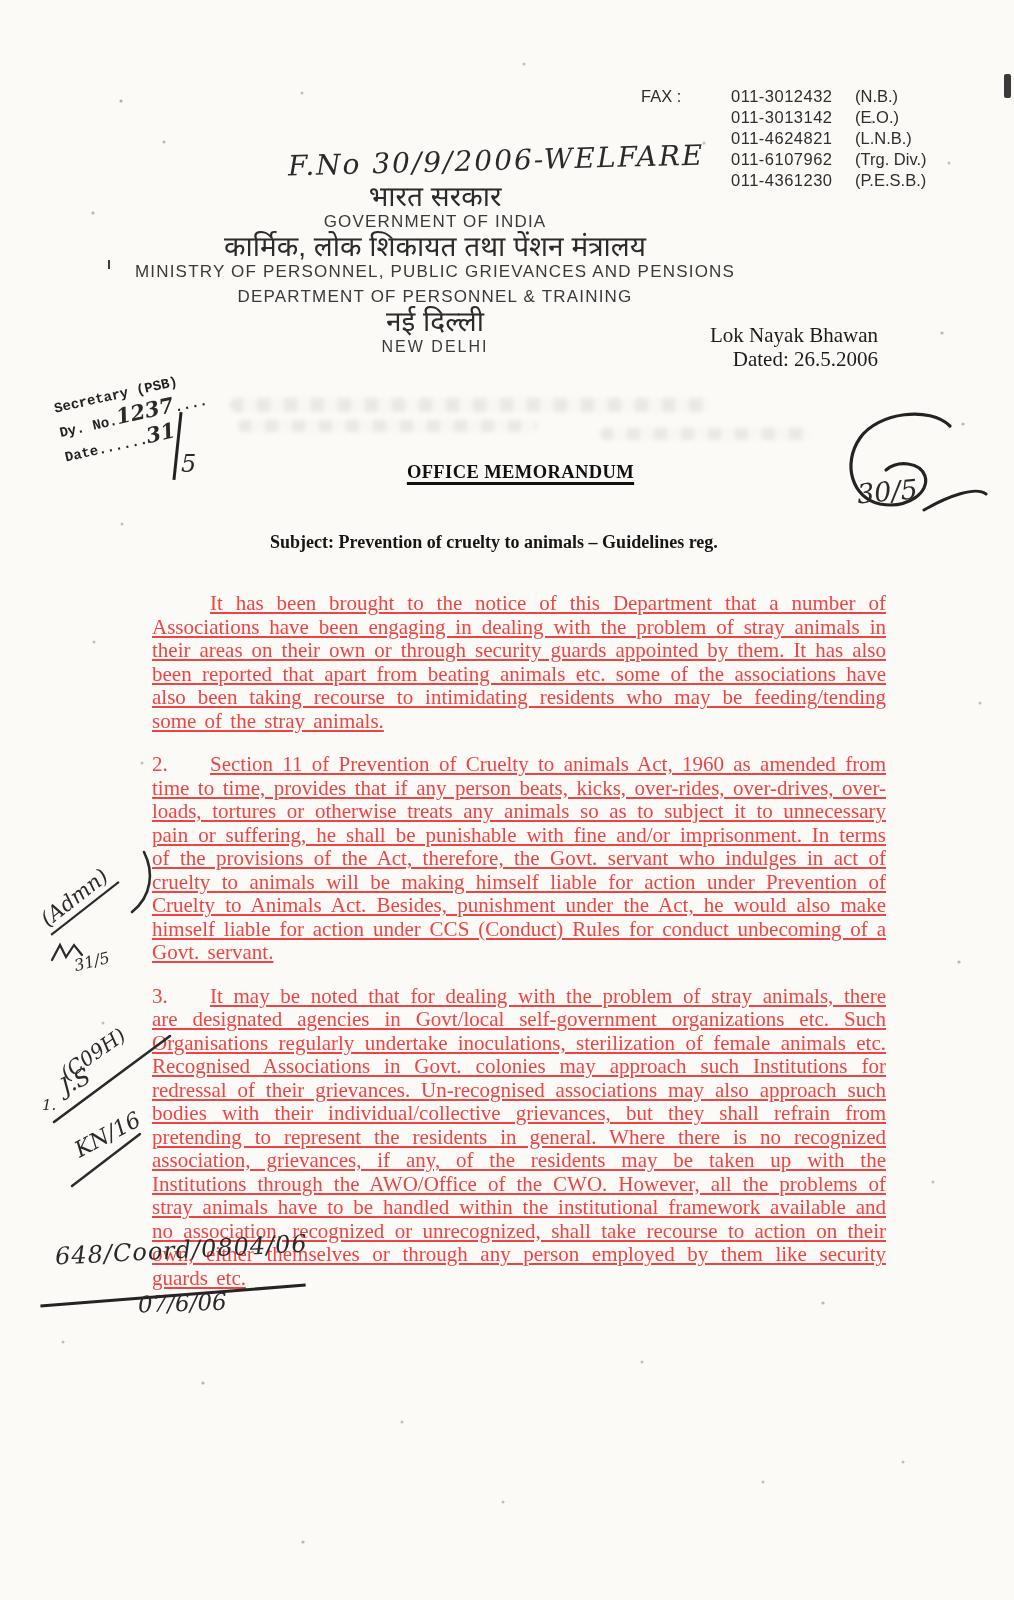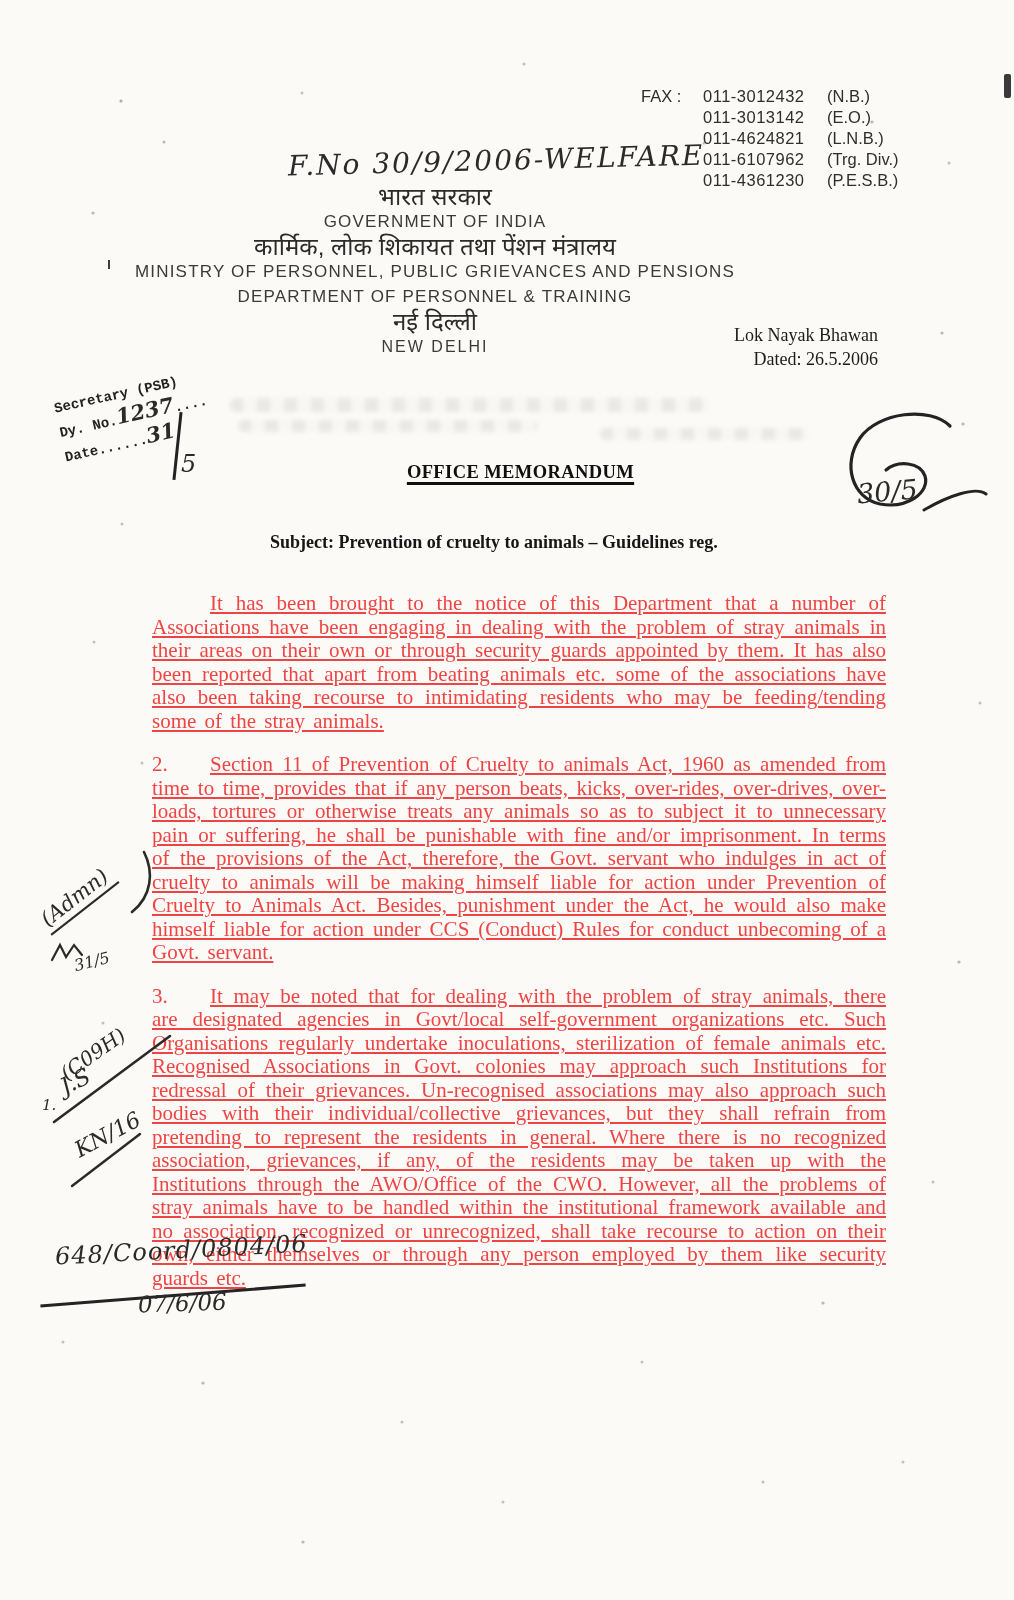--- a/index.html
+++ b/index.html
@@ -7,32 +7,32 @@
     position:relative; width:1014px; height:1600px; margin:0 auto;
     background:#fbfaf7; overflow:hidden; color:#1f1f1f;
     font-family:"Liberation Serif", serif;
     padding-left:26px;
   }
   
   .fax{position:absolute; left:641px; top:86px; font-family:"Liberation Sans",sans-serif;
        font-size:16.5px; line-height:21px; color:#2e2e2e;}
   .fax-row{display:flex;}
   .fax-label{width:62px;}
-  .fax-number{width:124px; letter-spacing:0.5px;}
+  .fax-number{width:124px; letter-spacing:0.5px;margin-left:28px;}
   .fax-tag{white-space:nowrap;}
   .hw{font-family:"DejaVu Serif", serif; font-style:italic; color:#2a2a2a;}
   .file-number{position:absolute; left:288px; top:144px; font-size:28px; letter-spacing:2px;
        transform:rotate(-1.5deg); white-space:nowrap;}
   .header-center{position:absolute; left:85px; top:184px; width:700px; text-align:center;}
-  .h-hi{font-family:"Liberation Sans",sans-serif; font-size:24px; line-height:25px; color:#2b2b2b;}
+  .h-hi{font-family:"Liberation Sans",sans-serif; font-size:28px; line-height:25px; color:#2b2b2b;}
   .h-en{font-family:"Liberation Sans",sans-serif; font-size:17px; line-height:25px;
         letter-spacing:1.2px; color:#3a3a3a;}
   .h-en.city{font-size:16px; letter-spacing:2px;}
   .address{position:absolute; left:593px; top:324px; width:285px; text-align:right;
-        font-size:18px; line-height:23.5px; color:#1c1c1c;}
+        font-size:21px; line-height:23.5px; color:#1c1c1c;}
   
   .stamp{position:absolute; left:52px; top:398px; transform:rotate(-12.5deg);
         transform-origin:left top; font-family:"Liberation Mono",monospace;
         font-weight:bold; font-size:14px; line-height:22px; color:#222; white-space:nowrap;}
   .stamp .hw{font-size:21px; font-weight:bold;}
   .stamp-stroke{position:absolute; left:176px; top:412px; width:2.5px; height:68px;
         background:#222; transform:rotate(6deg);}
   .stamp-five{position:absolute; left:181px; top:450px; font-size:24px;}
   
   .om-title{position:absolute; left:368px; top:462px; width:305px; text-align:center;

